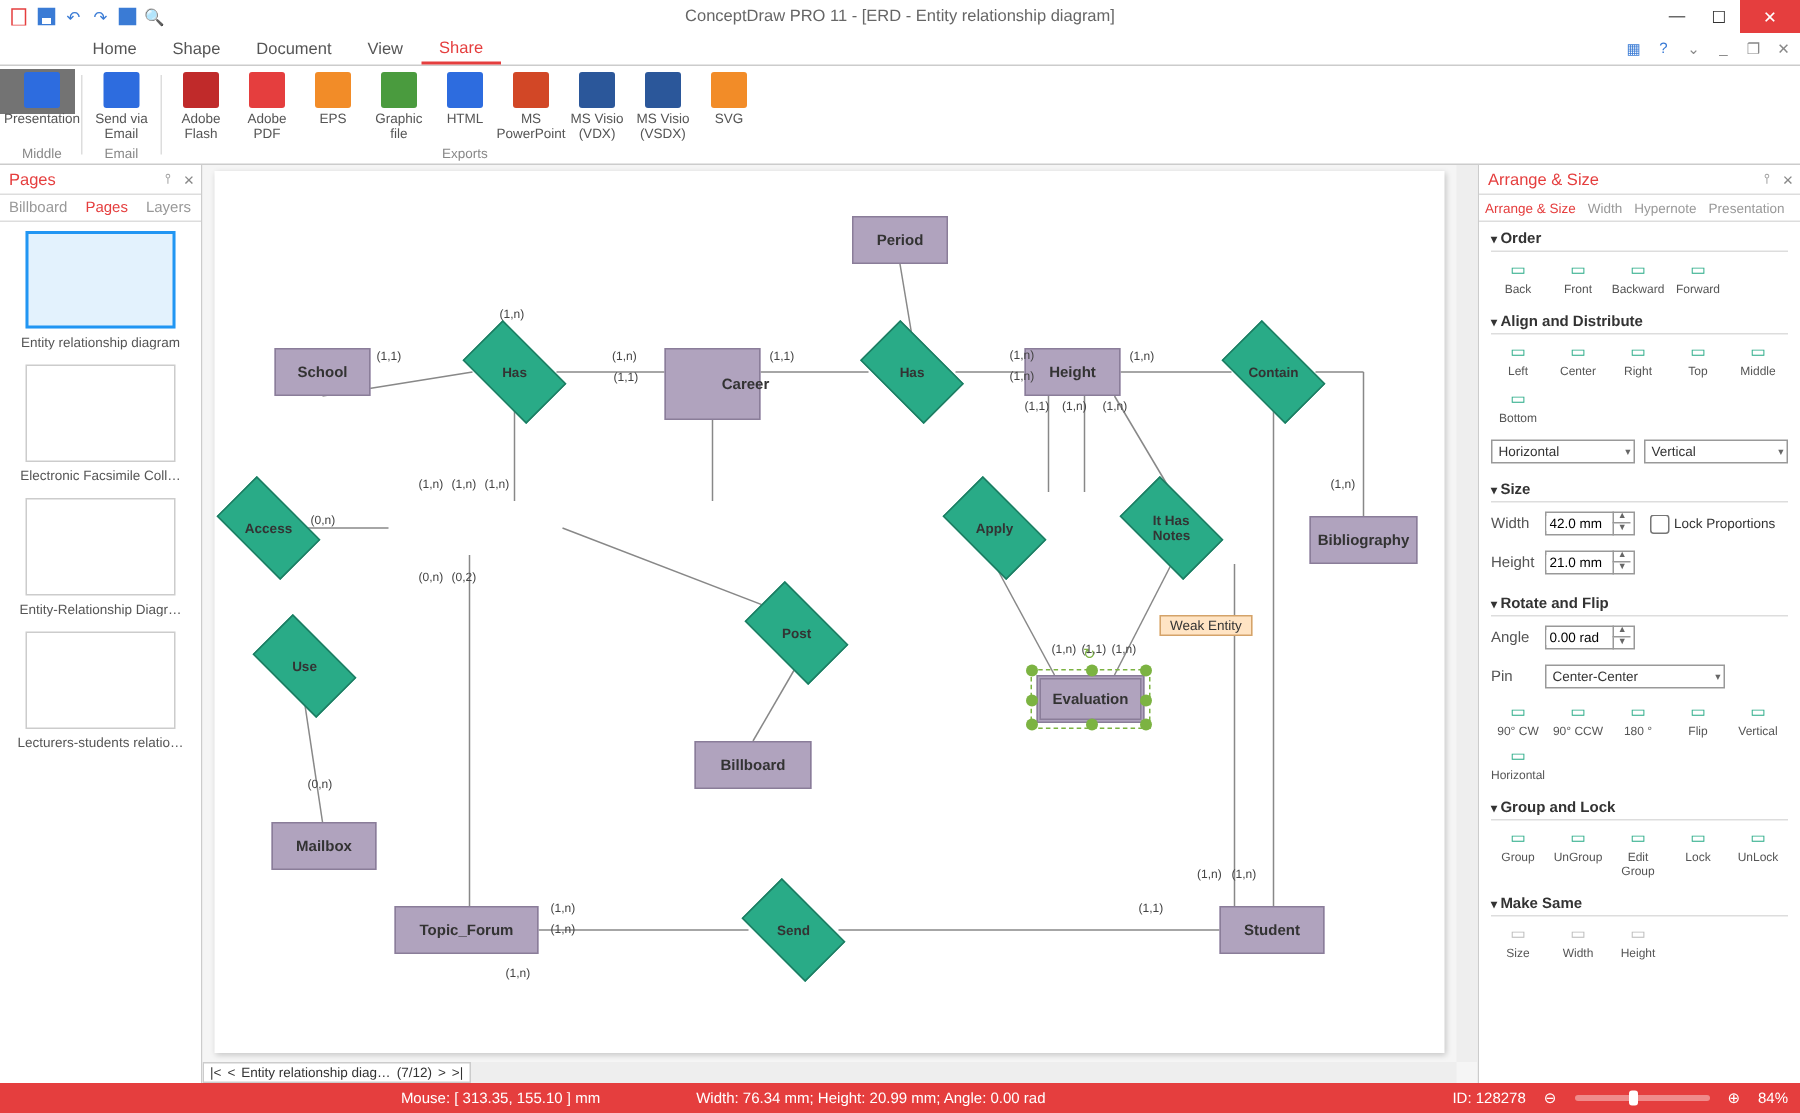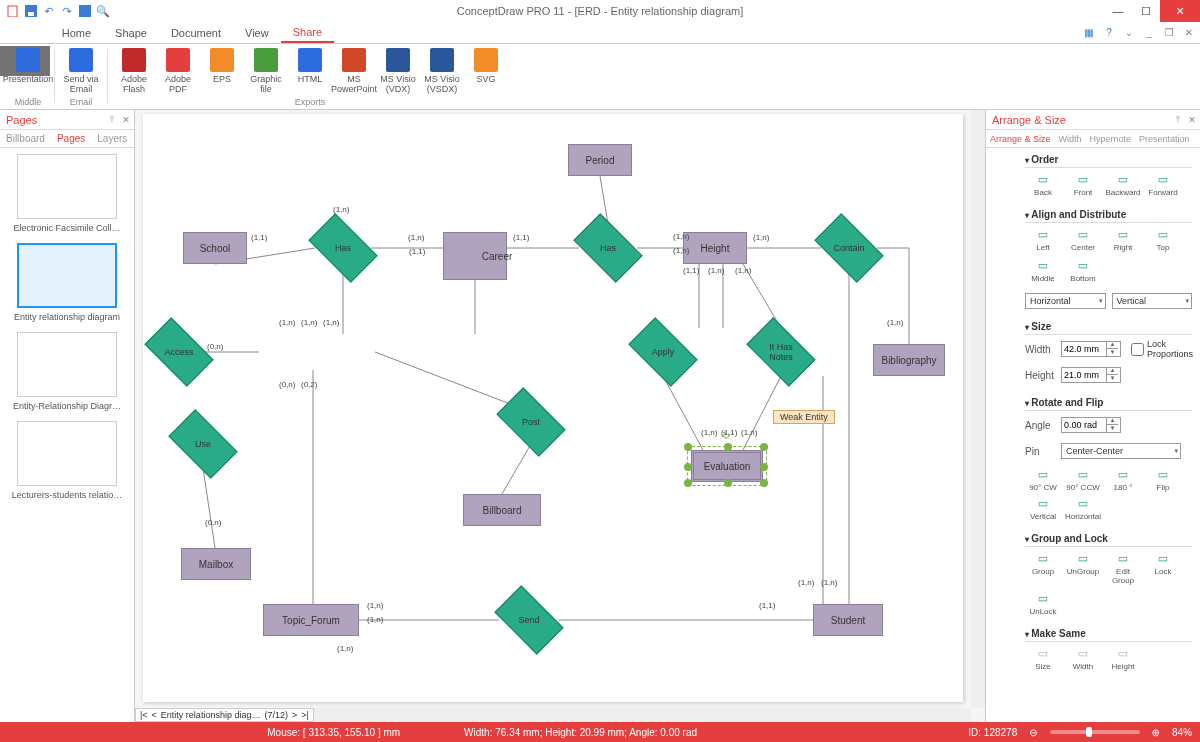--- a/index.html
+++ b/index.html
@@ -49,39 +49,39 @@
 .thumb .tprev { width: 100px; height: 65px; margin: 0 auto 4px; border: 1px solid #ccc; background: #fff; position: relative; }
 .thumb.selected .tprev { border: 2px solid #2196f3; background: #e3f2fd; }
 .thumb .tlabel { font-size: 9px; color: #555; text-align: center; white-space: nowrap; overflow: hidden; text-overflow: ellipsis; }
 
 
 .canvas-area { flex: 1; background: #f5f5f5; position: relative; overflow: hidden; }
 .canvas-area .hscroll { position: absolute; bottom: 0; left: 0; right: 14px; height: 14px; background: #eee; display: flex; align-items: center; }
 .canvas-area .hscroll .tabstrip { height: 14px; display: flex; align-items: center; font-size: 9px; padding: 0 4px; gap: 4px; background: #fff; border: 1px solid #ccc; }
 .canvas-area .vscroll { position: absolute; right: 0; top: 0; bottom: 14px; width: 14px; background: #eee; }
 .canvas { position: absolute; left: 8px; top: 4px; width: 820px; height: 588px; background: #fff; box-shadow: 1px 1px 4px rgba(0,0,0,.2); }
-.node { position: absolute; display: flex; align-items: center; justify-content: center; font-size: 10px; color: #333; }
+.node { position: absolute; display: flex; align-items: center; justify-content: center; font-size: 10px; color: #333; font-weight: bold; }
 .entity { background: #b0a3be; border: 1px solid #8a7d99; }
 .weak { border: 3px double #8a7d99; }
 .rel { width: 0; height: 0; }
 .rel .diamond { width: 60px; height: 38px; background: #29ab87; transform: rotate(45deg); position: absolute; left: -30px; top: -19px; border: 1px solid #1d7c62; }
 .rel .rlbl { position: relative; z-index: 1; font-size: 9px; color: #333; }
 .edge-label { position: absolute; font-size: 8px; color: #444; }
 .sel-handles { position: absolute; border: 1px dashed #7cb342; }
 .sel-handles .h { position: absolute; width: 8px; height: 8px; background: #7cb342; border-radius: 50%; }
 .tooltip { position: absolute; background: #ffe4c4; border: 1px solid #d4a36a; padding: 1px 6px; font-size: 9px; color: #333; }
 .rotate-icon { position: absolute; font-size: 10px; color: #7cb342; }
 svg.edges { position: absolute; left: 0; top: 0; width: 100%; height: 100%; pointer-events: none; }
 svg.edges line { stroke: #888; stroke-width: 1; }
 
 
 .right-panel { width: 215px; border-left: 1px solid #ccc; display: flex; flex-direction: column; }
 .right-panel .panel-subtabs .stab { font-size: 9px; padding: 0 4px; }
 .rp-body { flex: 1; overflow-y: auto; padding: 4px 8px; }
-.section { margin-bottom: 6px; margin-left: 31px; }
+.section { margin-bottom: 6px; }
 .section-header { font-size: 10px; color: #333; font-weight: bold; padding: 2px 0; border-bottom: 1px solid #ddd; cursor: pointer; }
 .section-header::before { content: "▾ "; font-size: 8px; }
 .section-body { display: flex; flex-wrap: wrap; gap: 6px 4px; padding: 4px 0; }
 .tool { display: flex; flex-direction: column; align-items: center; width: 36px; cursor: pointer; }
 .tool .ticon { width: 18px; height: 14px; margin-bottom: 2px; display: flex; align-items: center; justify-content: center; font-size: 11px; color: #29ab87; }
 .tool .ticon.dim { color: #bbb; }
 .tool .tlbl { font-size: 8px; color: #555; text-align: center; line-height: 9px; }
 .field { display: flex; align-items: center; gap: 4px; font-size: 10px; margin: 2px 0; }
 .field label { width: 32px; color: #555; }
 .spin { width: 60px; height: 16px; border: 1px solid #999; display: flex; align-items: center; }
@@ -220,27 +220,27 @@
         <div class="phbtn">⫯</div>
         <div class="phbtn">✕</div>
       </div>
     </div>
     <div class="panel-subtabs">
       <div class="stab">Billboard</div>
       <div class="stab active">Pages</div>
       <div class="stab">Layers</div>
     </div>
     <div class="thumbs" id="thumbs">
+        <div class="thumb selected">
+          <div class="tprev"></div>
+          <div class="tlabel">Entity relationship diagram</div>
+        </div>
         <div class="thumb">
           <div class="tprev"></div>
           <div class="tlabel">Electronic Facsimile Coll…</div>
-        </div>
-        <div class="thumb selected">
-          <div class="tprev"></div>
-          <div class="tlabel">Entity relationship diagram</div>
         </div>
         <div class="thumb">
           <div class="tprev"></div>
           <div class="tlabel">Entity-Relationship Diagr…</div>
         </div>
         <div class="thumb">
           <div class="tprev"></div>
           <div class="tlabel">Lecturers-students relatio…</div>
         </div>
       </div>

